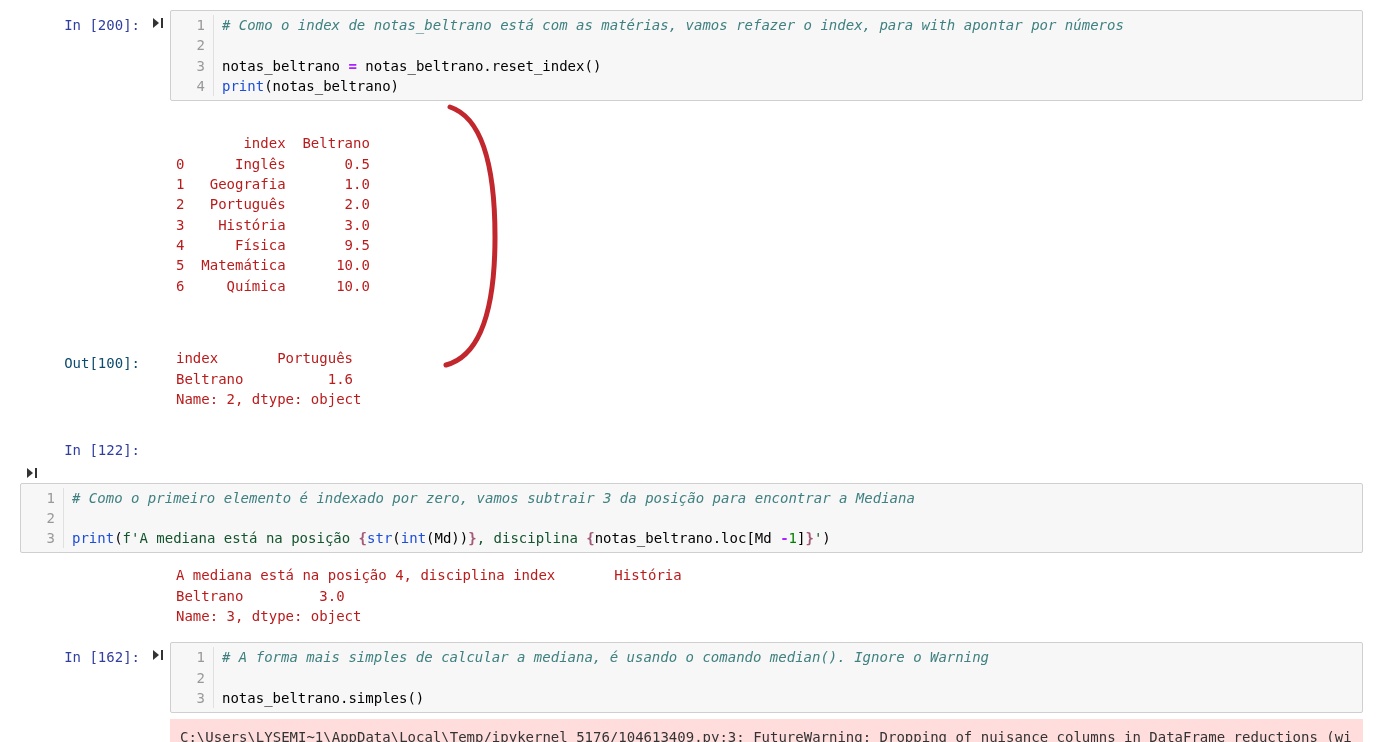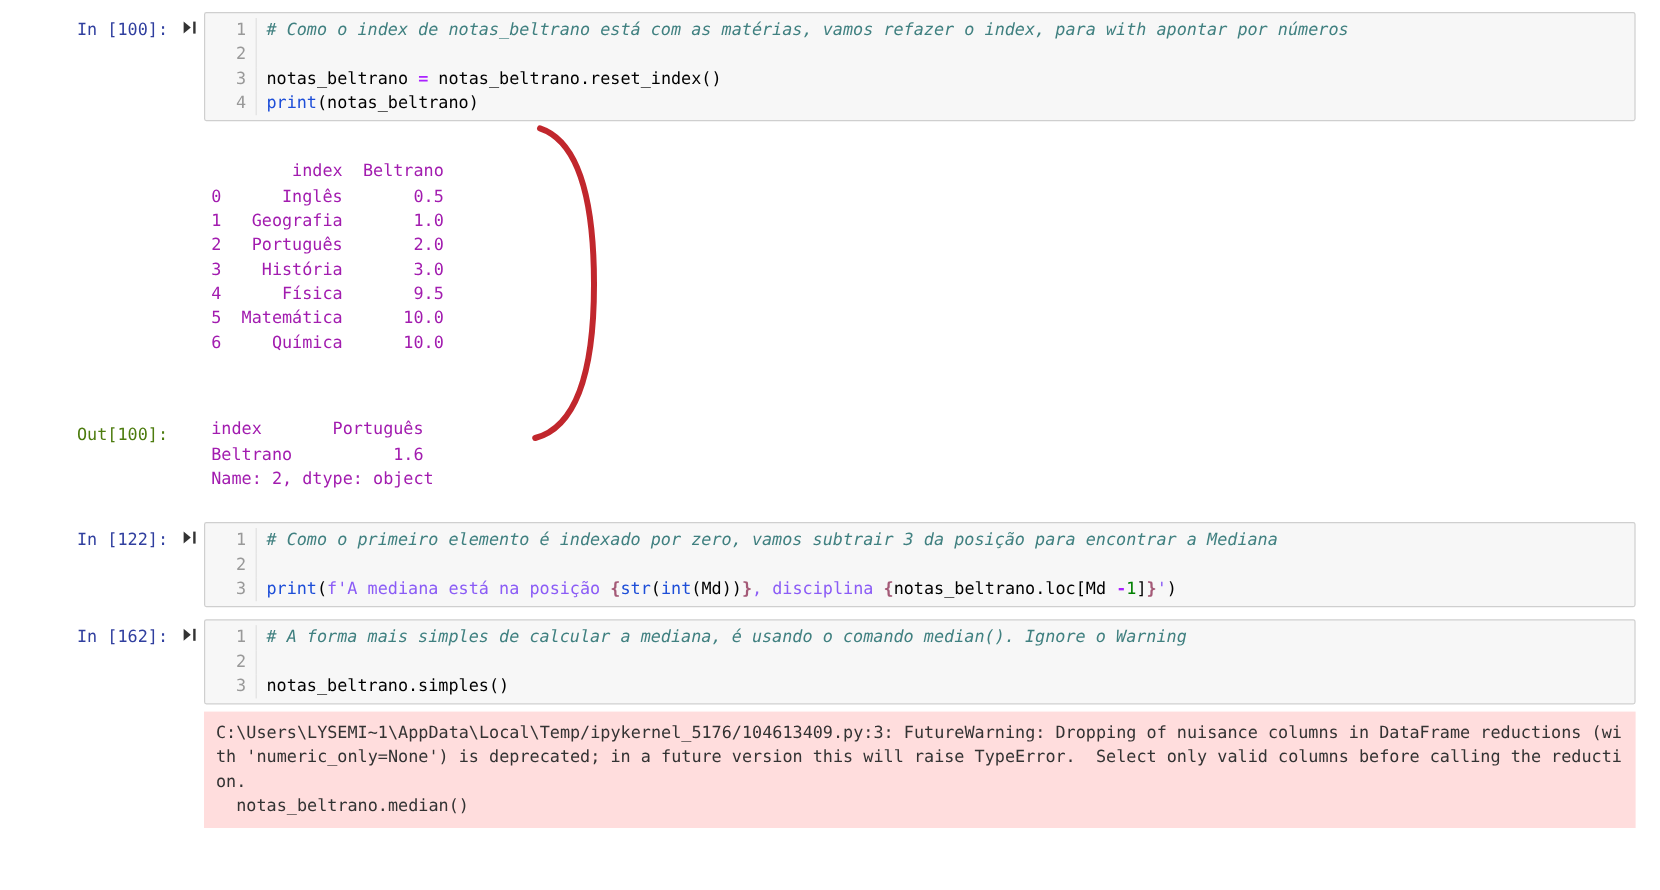--- a/index.html
+++ b/index.html
@@ -21,21 +21,21 @@
     width: 120px;
     flex-shrink: 0;
     text-align: right;
     padding-right: 6px;
     padding-top: 6px;
     font-family: "DejaVu Sans Mono", Menlo, Consolas, monospace;
     font-size: 14px;
     line-height: 1.3;
   }
   .prompt-in { color: #303F9F; }
-  .prompt-out { color: #4d7c0f; }
+  .prompt-out { color: #0c4a6e; }
   .run-btn-col {
     width: 24px;
     flex-shrink: 0;
     padding-top: 6px;
   }
   .run-btn {
     cursor: pointer;
     color: #444;
     font-size: 14px;
     text-align: center;
@@ -68,55 +68,55 @@
   }
   .code-text {
     white-space: pre;
     flex: 1;
   }
   .output-text {
     font-family: "DejaVu Sans Mono", Menlo, Consolas, monospace;
     font-size: 14px;
     line-height: 1.45;
     white-space: pre;
-    color: #a21caf;
+    color: #b91c1c;
     padding: 6px 0 6px 6px;
     position: relative;
   }
   .warning-block {
     font-family: "DejaVu Sans Mono", Menlo, Consolas, monospace;
     font-size: 14px;
     line-height: 1.45;
     white-space: pre-wrap;
     word-break: break-all;
     background: #fdd;
     padding: 8px 10px;
     color: #333;
   }
   
   .c-comment { color: #408080; font-style: italic; }
   .c-builtin { color: #1d4ed8; }
   .c-op { color: #AA22FF; font-weight: bold; }
   .c-num { color: #008000; }
-  .c-str { color: #8b5cf6; }
+  .c-str { color: #14532d; }
   .c-strint { color: #A45A77; font-weight: bold; }
   .annotation-svg {
     position: absolute;
     pointer-events: none;
     top: 0;
     left: 270px;
   }
 </style>
 </head>
 <body>
 
 <div class="notebook">
 
   <div class="cell">
-    <div class="prompt-col prompt-in">In [100]:</div>
+    <div class="prompt-col prompt-in">In [200]:</div>
     <div class="run-btn-col">
       <div class="run-btn">
         <svg width="14" height="14" viewBox="0 0 14 14">
             <path d="M2 2 L8 7 L2 12 Z" fill="#333"></path>
             <rect x="10" y="2" width="2" height="10" fill="#333"></rect>
           </svg>
       </div>
     </div>
     <div class="content-col">
       <div class="code-block">
@@ -163,21 +163,21 @@
   <div class="cell">
     <div class="prompt-col prompt-out">Out[100]:</div>
     <div class="run-btn-col"></div>
     <div class="content-col">
       <div class="output-text" style="padding-top:0;">index       Português
 Beltrano          1.6
 Name: 2, dtype: object</div>
     </div>
   </div>
 
-  <div class="cell" style="margin-top:20px;">
+  <div class="cell" style="margin-top:20px;flex-direction:column;">
     <div class="prompt-col prompt-in">In [122]:</div>
     <div class="run-btn-col">
       <div class="run-btn">
         <svg width="14" height="14" viewBox="0 0 14 14">
             <path d="M2 2 L8 7 L2 12 Z" fill="#333"></path>
             <rect x="10" y="2" width="2" height="10" fill="#333"></rect>
           </svg>
       </div>
     </div>
     <div class="content-col">
@@ -191,20 +191,29 @@
             <span class="code-text"></span>
           </div>
         <div class="code-line">
             <span class="gutter">3</span>
             <span class="code-text"><span class="c-builtin">print</span><span>(</span><span class="c-str">f'A mediana está na posição </span><span class="c-strint">{</span><span class="c-builtin">str</span><span>(</span><span class="c-builtin">int</span><span>(Md))</span><span class="c-strint">}</span><span class="c-str">, disciplina </span><span class="c-strint">{</span><span>notas_beltrano.loc[Md </span><span class="c-op">-</span><span class="c-num">1</span><span>]</span><span class="c-strint">}</span><span class="c-str">'</span><span>)</span></span>
           </div>
       </div>
     </div>
   </div>
 
+  <div class="cell">
+    <div class="prompt-col"></div>
+    <div class="run-btn-col"></div>
+    <div class="content-col">
+      <div class="output-text">A mediana está na posição 4, disciplina index       História
+Beltrano         3.0
+Name: 3, dtype: object</div>
+    </div>
+  </div>
 
   <div class="cell" style="margin-top:10px;">
     <div class="prompt-col prompt-in">In [162]:</div>
     <div class="run-btn-col">
       <div class="run-btn">
         <svg width="14" height="14" viewBox="0 0 14 14">
             <path d="M2 2 L8 7 L2 12 Z" fill="#333"></path>
             <rect x="10" y="2" width="2" height="10" fill="#333"></rect>
           </svg>
       </div>

